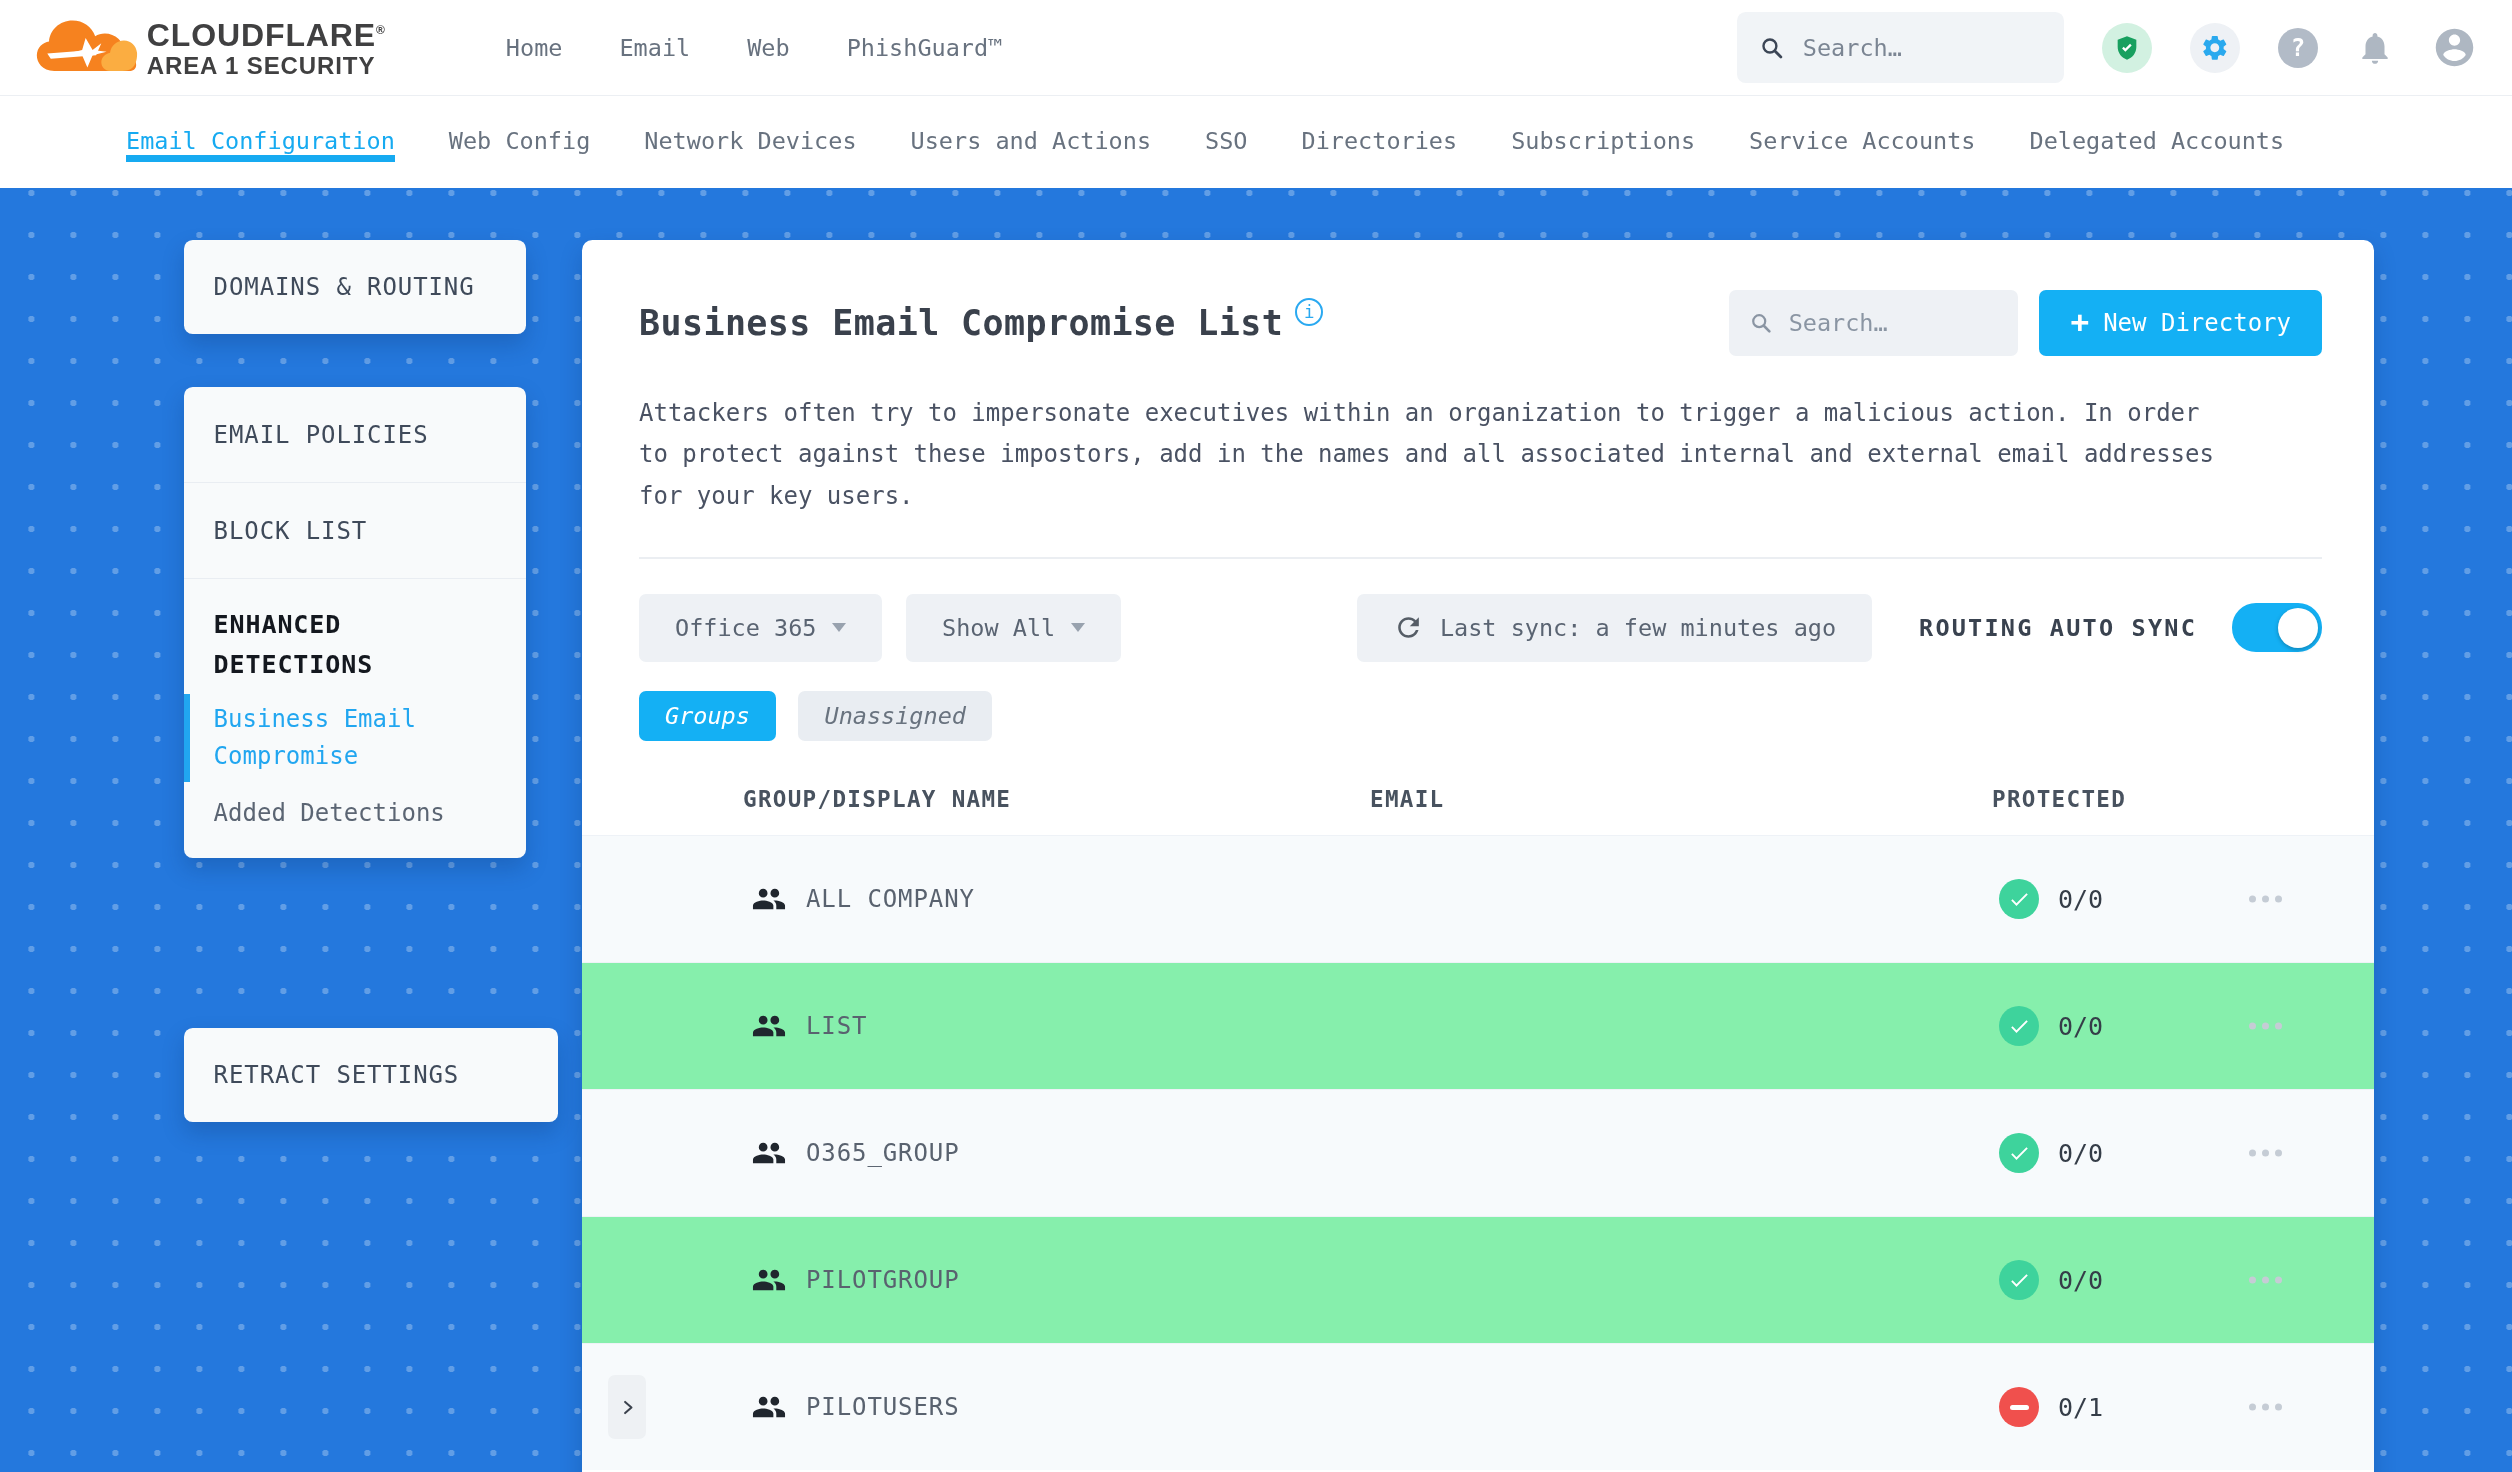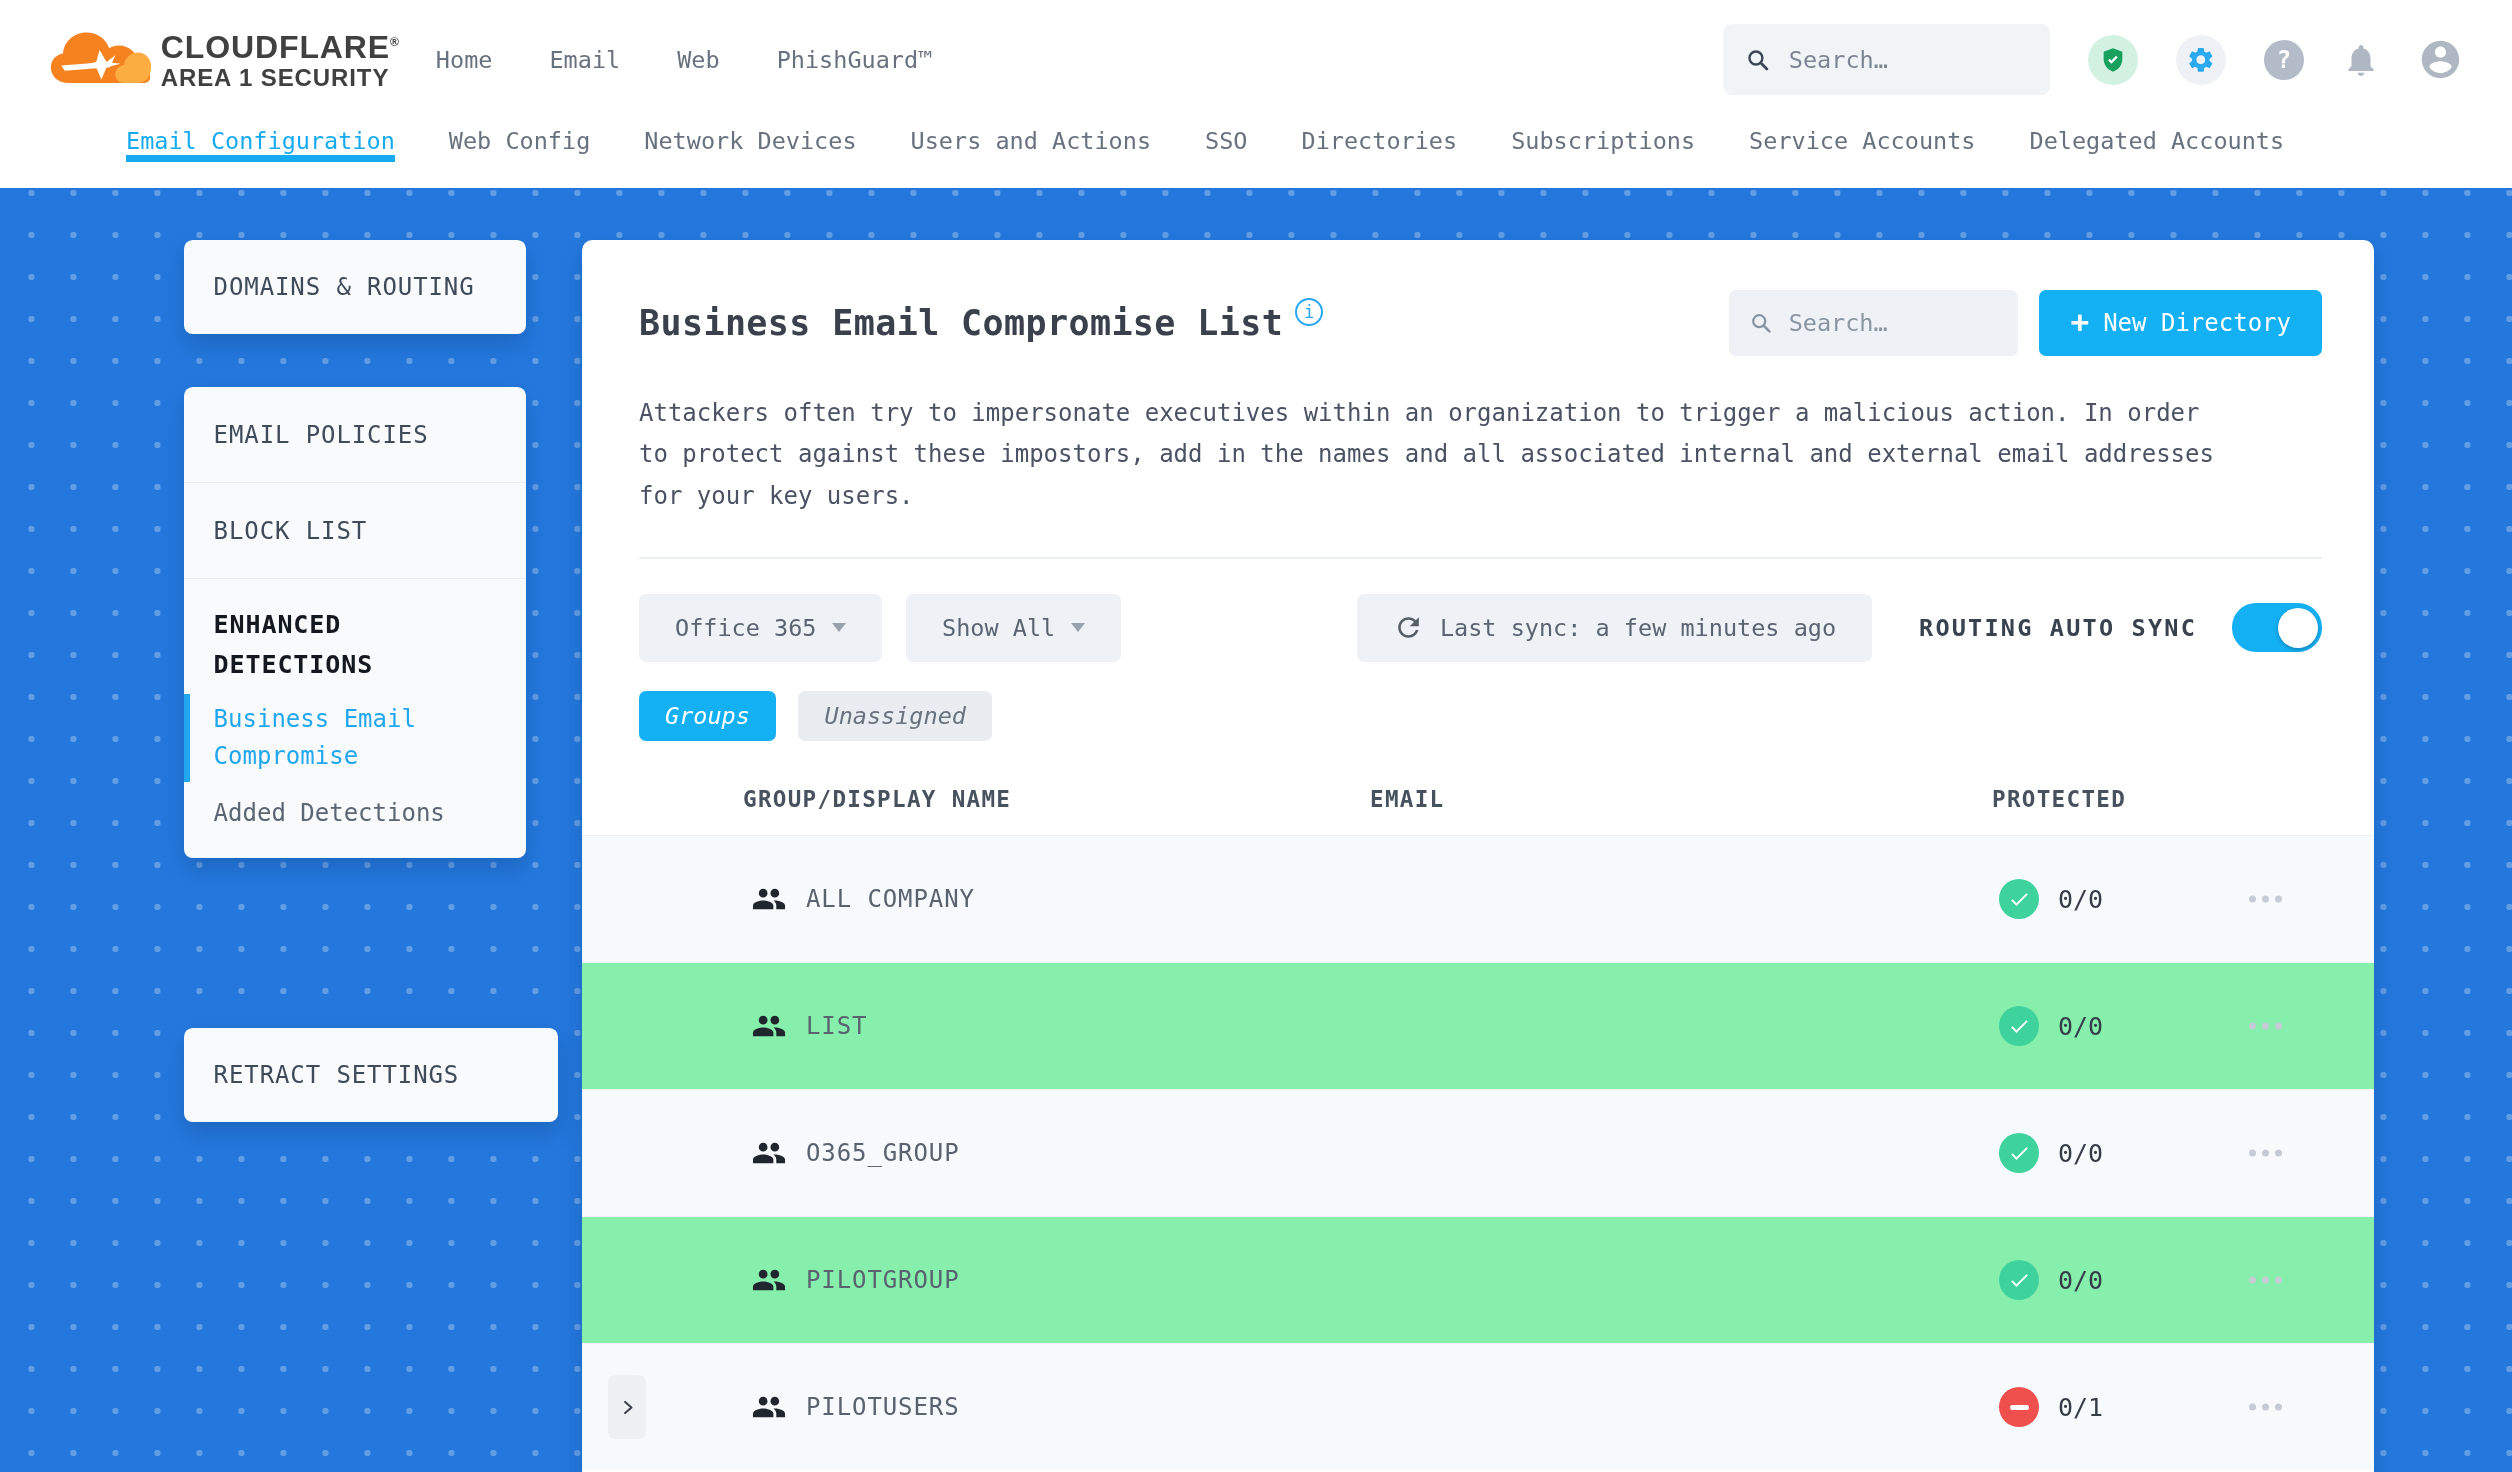--- a/index.html
+++ b/index.html
@@ -4,29 +4,29 @@
 <style>
   html,body{margin:0;padding:0;background:#2478dd;}
   *{box-sizing:border-box;}
   .stage{
     position:relative;width:2512px;height:1473px;overflow:hidden;
     font-family:"DejaVu Sans Mono","Liberation Mono",monospace;
     background:#fff;
   }
   
   .topbar{
-    position:absolute;left:0;top:12px;width:2512px;height:96px;background:#fff;
-    display:flex;align-items:center;padding:0 49px;border-bottom:0.9px solid #eceff3;z-index:5;
+    position:absolute;left:0;top:0;width:2512px;height:96px;background:#fff;
+    display:flex;align-items:center;padding:0 35px;border-bottom:0.9px solid #eceff3;z-index:5;
   }
   .logo{display:flex;align-items:flex-end;gap:8.7px;}
   .brandtext{font-family:"Liberation Sans",sans-serif;line-height:1.06;}
   .brandtext .b1{font-size:32px;font-weight:bold;letter-spacing:0.9px;color:#404041;}
   .brandtext .b1 sup{font-size:12px;}
   .brandtext .b2{font-size:24px;font-weight:bold;letter-spacing:0.9px;color:#404041;}
-  .top-nav{display:flex;gap:57px;margin-left:36px;font-size:23.5px;color:#68727f;}
+  .top-nav{display:flex;gap:57px;margin-left:120px;font-size:23.5px;color:#68727f;}
   .navlink{cursor:pointer;}
   .top-right{margin-left:auto;display:flex;align-items:center;gap:38px;}
   .gsearch{
     width:327px;height:71px;background:#f1f4f7;border-radius:8.7px;
     display:flex;align-items:center;padding:0 22.6px;gap:17.4px;
   }
   .gsearch input,.csearch input{
     border:none;outline:none;background:transparent;width:100%;
     font-family:inherit;font-size:23.5px;color:#3c4656;
   }

